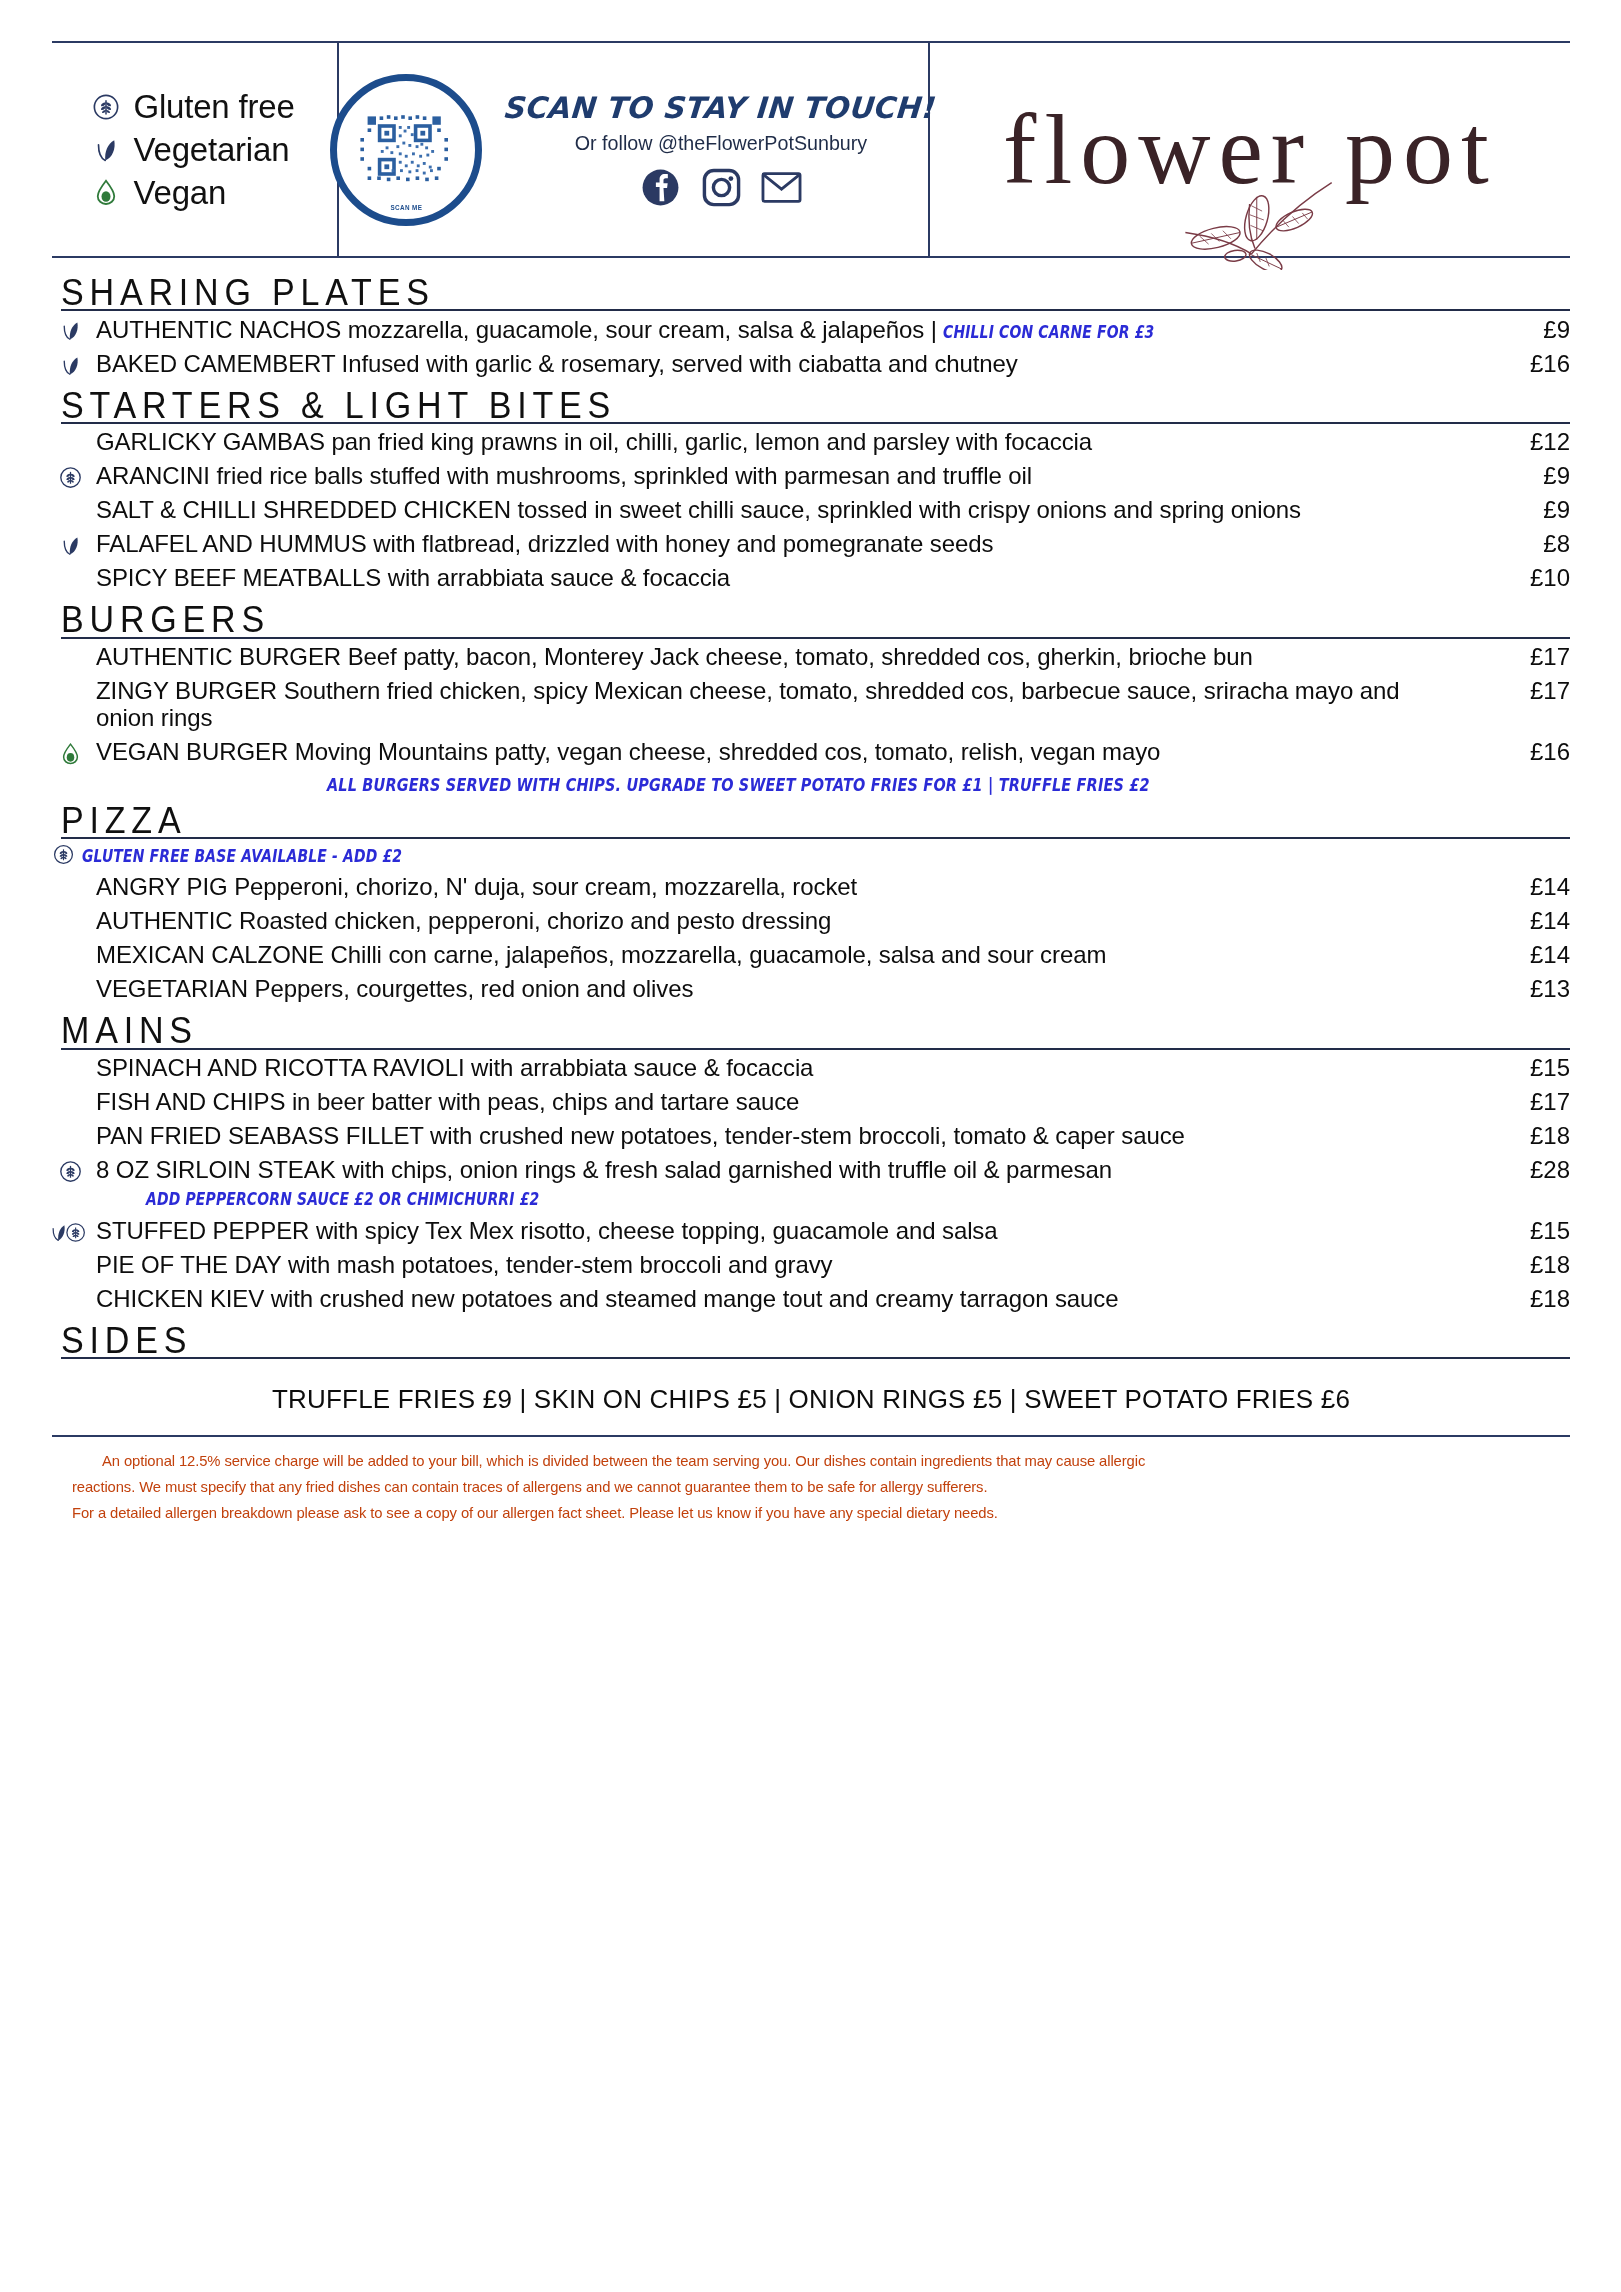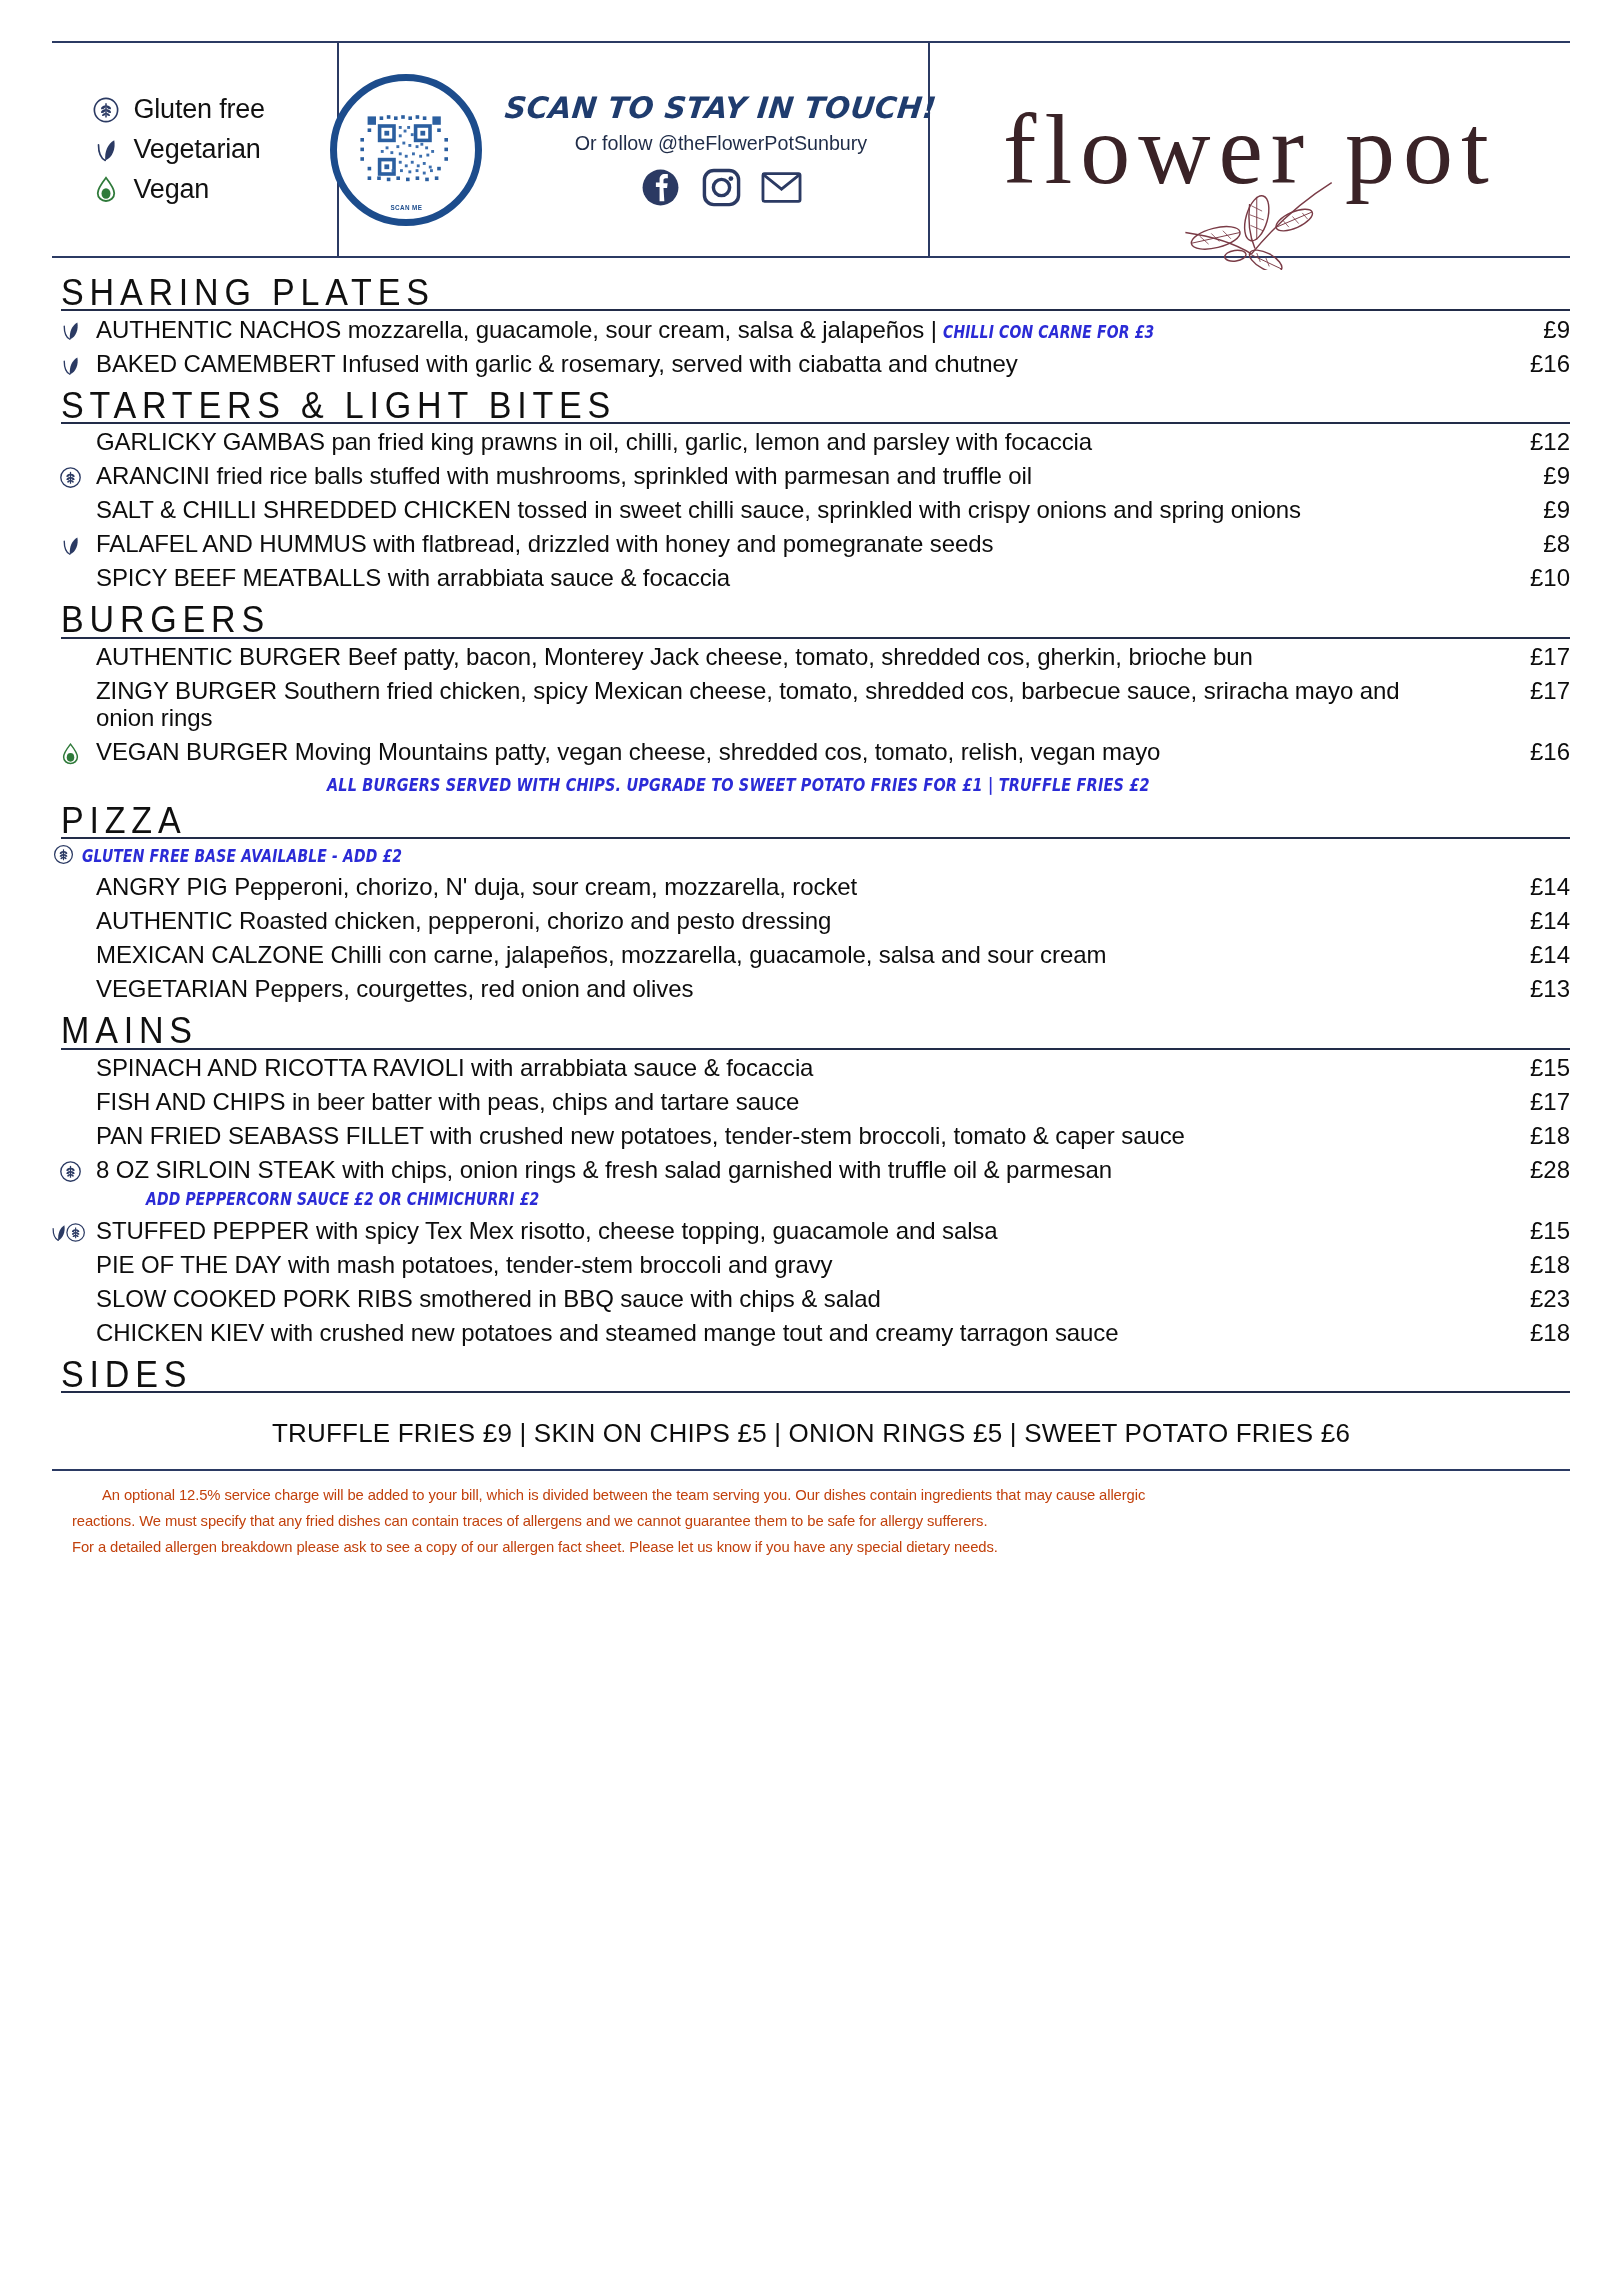--- a/index.html
+++ b/index.html
@@ -48,21 +48,21 @@
   }
   .legend-list {
     display: flex;
     flex-direction: column;
     gap: 9.9px;
   }
   .legend-row {
     display: flex;
     align-items: center;
     gap: 12.5px;
-    font-size: 27px;
+    font-size: 33px;
     color: #111;
     line-height: 1;
     letter-spacing: -0.2px;
   }
   .legend-ico {
     width: 30px;
     height: 30px;
     flex: 0 0 30px;
     display: block;
   }
@@ -614,25 +614,20 @@
           <div class="item-body"><span class="item-name">STUFFED PEPPER</span><span> with spicy Tex Mex risotto, cheese topping, guacamole and salsa</span></div>
           <div class="item-price">£15</div>
         </div>
         <div class="item">
           <div class="item-ico"></div>
           <div class="item-body"><span class="item-name">PIE OF THE DAY</span><span> with mash potatoes, tender-stem broccoli and gravy</span></div>
           <div class="item-price">£18</div>
         </div>
         <div class="item">
           <div class="item-ico"></div>
-          <div class="item-body"><span class="item-name">SLOW COOKED PORK RIBS</span><span> smothered in BBQ sauce with chips &amp; salad</span></div>
-          <div class="item-price">£23</div>
-        </div>
-        <div class="item">
-          <div class="item-ico"></div>
           <div class="item-body"><span class="item-name">CHICKEN KIEV</span><span> with crushed new potatoes and steamed mange tout and creamy tarragon sauce</span></div>
           <div class="item-price">£18</div>
         </div>
       </div>
       <div class="section">
         <div class="sec-head"><div class="sec-title">SIDES</div><div class="sec-rule"></div></div>
         <div class="sides-line">TRUFFLE FRIES £9 | SKIN ON CHIPS £5 | ONION RINGS £5 | SWEET POTATO FRIES £6</div>
       </div>
     </div>
 

